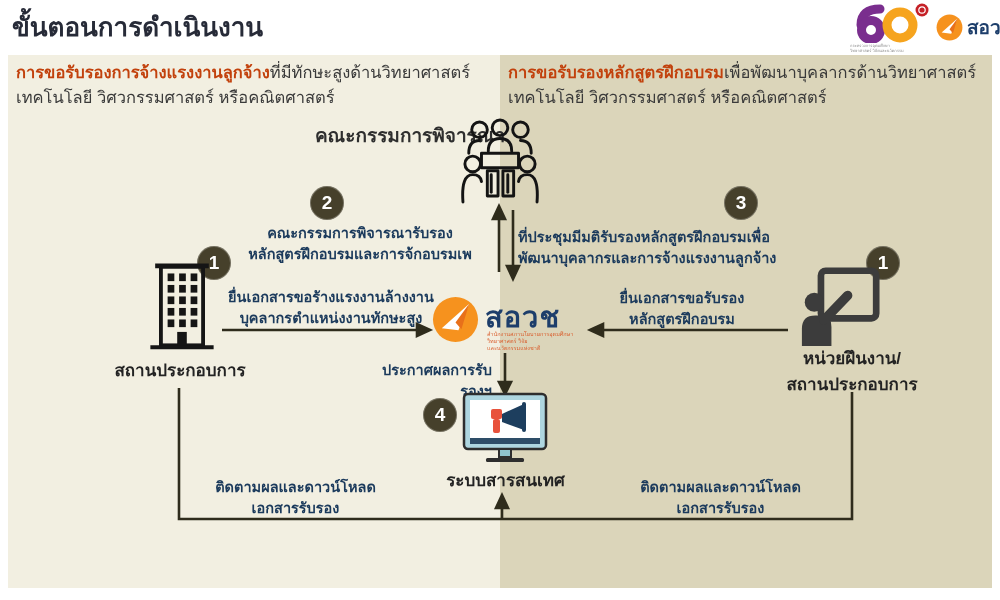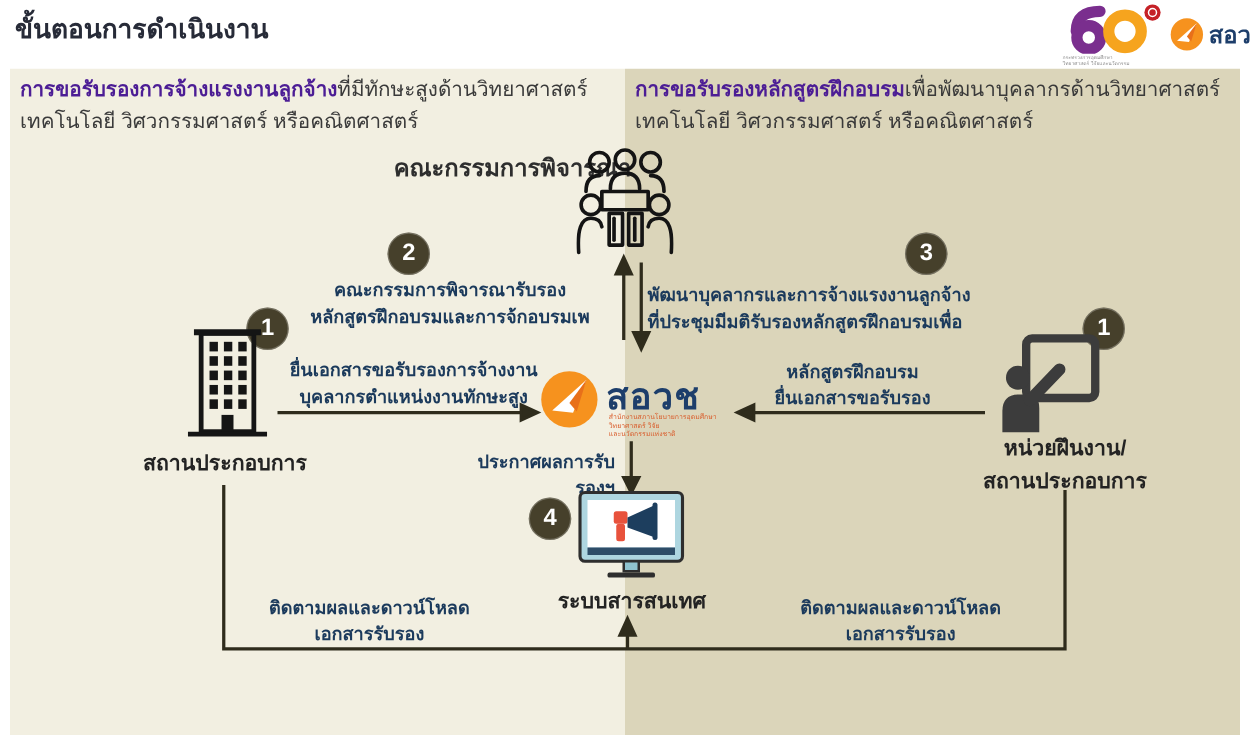--- a/index.html
+++ b/index.html
@@ -1,23 +1,23 @@
 <!DOCTYPE html>
 <html><head>
 <meta charset="utf-8">
 <style>
   html,body{margin:0;padding:0;background:#fff;}
   .stage{position:relative;width:1000px;height:600px;background:#ffffff;overflow:hidden;
          font-family:"Liberation Sans","DejaVu Sans",sans-serif;}
   .abs{position:absolute;}
-  .page-title{left:12px;top:6px;font-size:21px;font-weight:bold;color:#272b38;}
+  .page-title{left:12px;top:6px;font-size:26px;font-weight:bold;color:#272b38;}
   .bgL{left:8px;top:55px;width:492px;height:533px;background:#f2efe1;}
   .bgR{left:500px;top:55px;width:492px;height:533px;background:#dbd5ba;}
   .phead{font-size:16.5px;color:#3a3a3a;line-height:1.5;}
-  .phead b{color:#4c1d95;font-weight:bold;}
+  .phead b{color:#c2410c;font-weight:bold;}
   .step-text{font-size:14.5px;color:#1b3a5c;line-height:1.42;font-weight:600;}
   .badge{width:34px;height:34px;border-radius:50%;background:#46402b;color:#fff;
          display:flex;align-items:center;justify-content:center;
          font-size:19px;font-weight:bold;box-shadow:0 0 0 1px rgba(255,255,255,.25) inset;}
   .node-label{font-size:17px;color:#232323;font-weight:700;line-height:1.5;}
   .committee-label{font-size:19px;color:#2e2e2e;font-weight:600;line-height:1.45;text-align:center;margin-left:44px;}
   .center{text-align:center;}
   .right{text-align:right;}
   .sovch-main-text{font-size:29px;font-weight:bold;color:#1d3e6b;letter-spacing:1px;}
   .sovch-sub{font-size:5.5px;color:#d95b2a;line-height:1.3;}
@@ -111,22 +111,22 @@
   <div class="abs badge" style="left:197px;top:246px;">1</div>
   <div class="abs badge" style="left:866px;top:246px;">1</div>
   <div class="abs badge" style="left:423px;top:398px;">4</div>
 
   <div class="abs step-text center" style="left:226px;top:223px;width:268px;">
     <div>คณะกรรมการพิจารณารับรอง</div>
     <div>หลักสูตรฝึกอบรมและการจ้กอบรมเพ</div>
   </div>
 
   <div class="abs step-text" style="left:518px;top:227px;width:282px;">
+    <div>ที่ประชุมมีมติรับรองหลักสูตรฝึกอบรมเพื่อ</div>
     <div>พัฒนาบุคลากรและการจ้างแรงงานลูกจ้าง</div>
-    <div>ที่ประชุมมีมติรับรองหลักสูตรฝึกอบรมเพื่อ</div>
   </div>
 
   <svg class="abs" style="left:136px;top:256px;" width="92" height="102" viewBox="0 0 96 104">
     <g stroke="#151515" fill="none">
       <rect x="26" y="10" width="44" height="82" stroke-width="4"></rect>
       <line x1="20" y1="9" x2="76" y2="9" stroke-width="5"></line>
       <line x1="15" y1="94" x2="81" y2="94" stroke-width="4"></line>
     </g>
     <g fill="#151515">
       <rect x="33" y="17" width="7" height="8"></rect>
@@ -143,39 +143,39 @@
         <rect x="57" y="53" width="7" height="8"></rect>
       <rect x="33" y="65" width="7" height="8"></rect>
         <rect x="45" y="65" width="7" height="8"></rect>
         <rect x="57" y="65" width="7" height="8"></rect>
       <rect x="43" y="78" width="10" height="14"></rect>
     </g>
   </svg>
   <div class="abs node-label center" style="left:112px;top:358px;width:136px;">สถานประกอบการ</div>
 
   <div class="abs step-text center" style="left:225px;top:287px;width:212px;">
-    <div>ยื่นเอกสารขอรับรองการจ้างงาน</div>
+    <div>ยื่นเอกสารขอรัางแรงงานล้างงาน</div>
     <div>บุคลากรตำแหน่งงานทักษะสูง</div>
   </div>
 
   <svg class="abs" style="left:432px;top:296px;" width="47" height="47" viewBox="0 0 48 48">
     <circle cx="24" cy="24" r="23" fill="#f6921e"></circle>
     <polygon points="10,33 38,8 27,35" fill="#ffffff"></polygon>
     <polygon points="24,27 38,8 30,34" fill="#e8701a"></polygon>
   </svg>
   <div class="abs sovch-main-text" style="left:485px;top:294px;">สอวช</div>
   <div class="abs sovch-sub" style="left:487px;top:331px;width:100px;">
     <div>สำนักงานสภานโยบายการอุดมศึกษา</div>
     <div>วิทยาศาสตร์ วิจัย</div>
     <div>และนวัตกรรมแห่งชาติ</div>
   </div>
 
   <div class="abs step-text center" style="left:598px;top:288px;width:168px;">
+    <div>ยื่นเอกสารขอรับรอง</div>
     <div>หลักสูตรฝึกอบรม</div>
-    <div>ยื่นเอกสารขอรับรอง</div>
   </div>
 
   <svg class="abs" style="left:800px;top:266px;" width="80" height="80" viewBox="0 0 84 84">
     <rect x="22" y="5" width="58" height="50" rx="5" fill="none" stroke="#3c3c3c" stroke-width="7"></rect>
     <circle cx="15" cy="38" r="10" fill="#3c3c3c"></circle>
     <path d="M2,84 L2,66 Q2,52 16,52 L24,52 Q33,52 33,64 L33,84 Z" fill="#3c3c3c"></path>
     <line x1="25" y1="57" x2="50" y2="31" stroke="#3c3c3c" stroke-width="10" stroke-linecap="round"></line>
   </svg>
   <div class="abs node-label center" style="left:776px;top:346px;width:152px;">
     <div>หน่วยฝึนงาน/</div>

